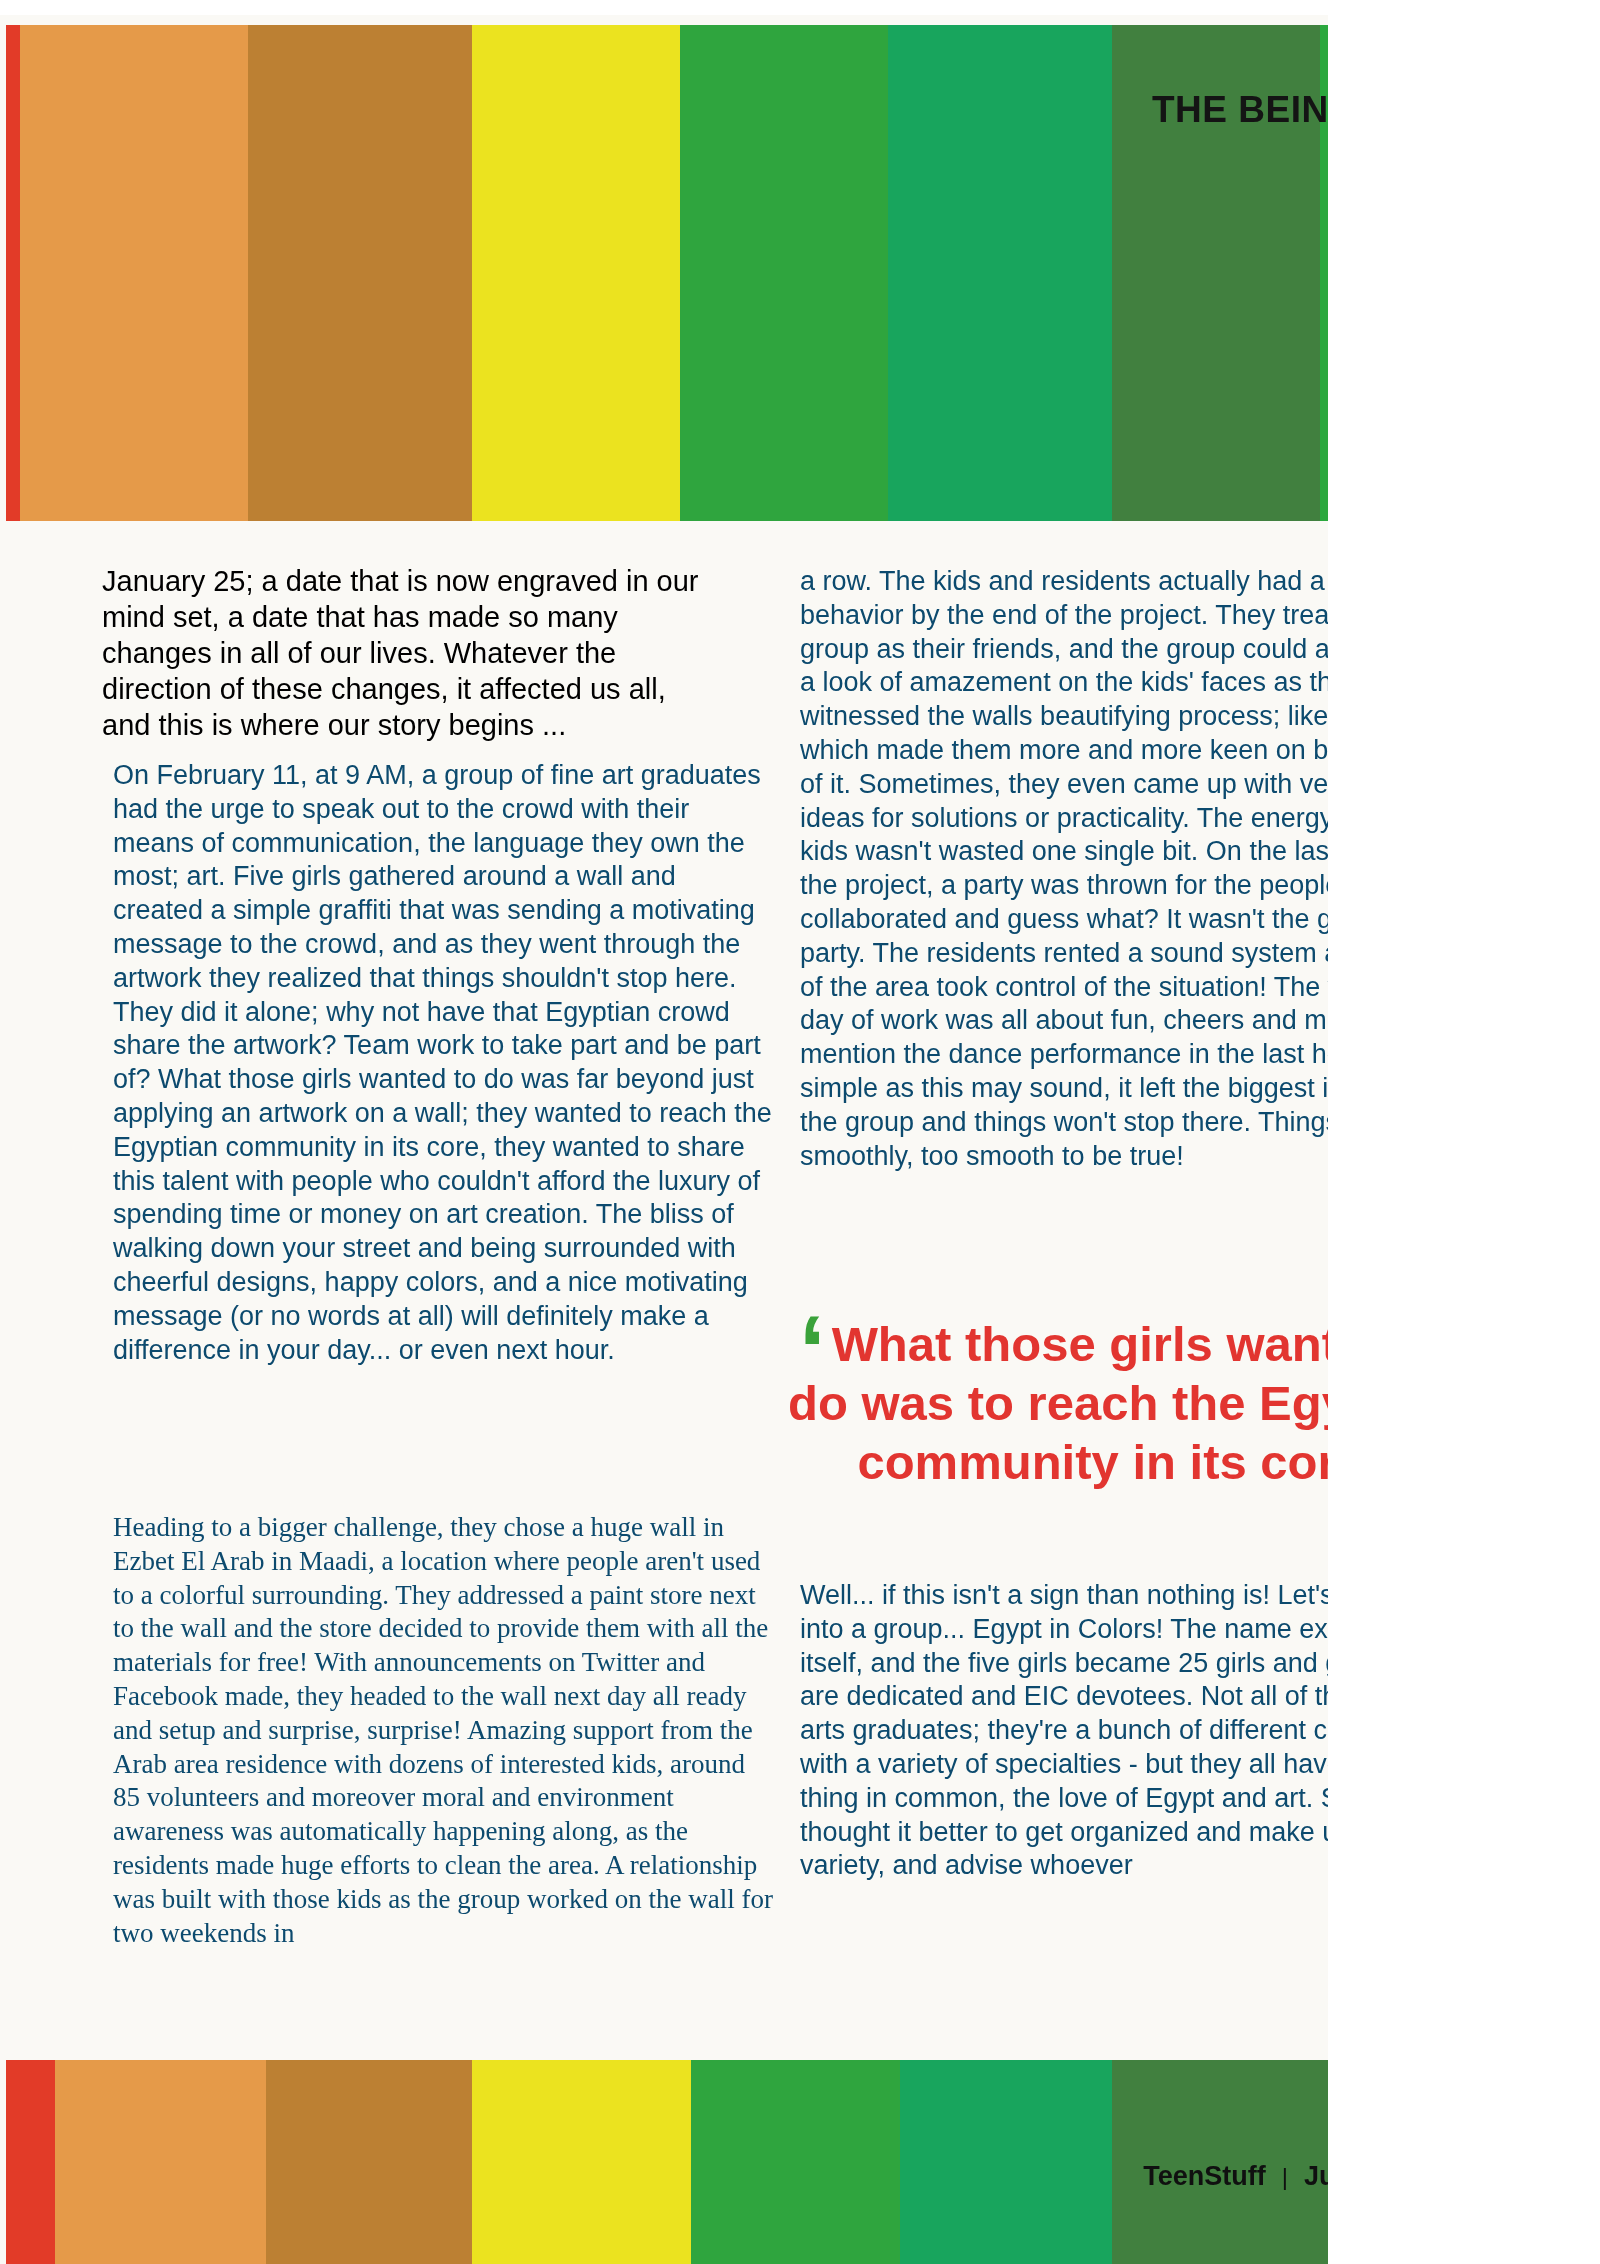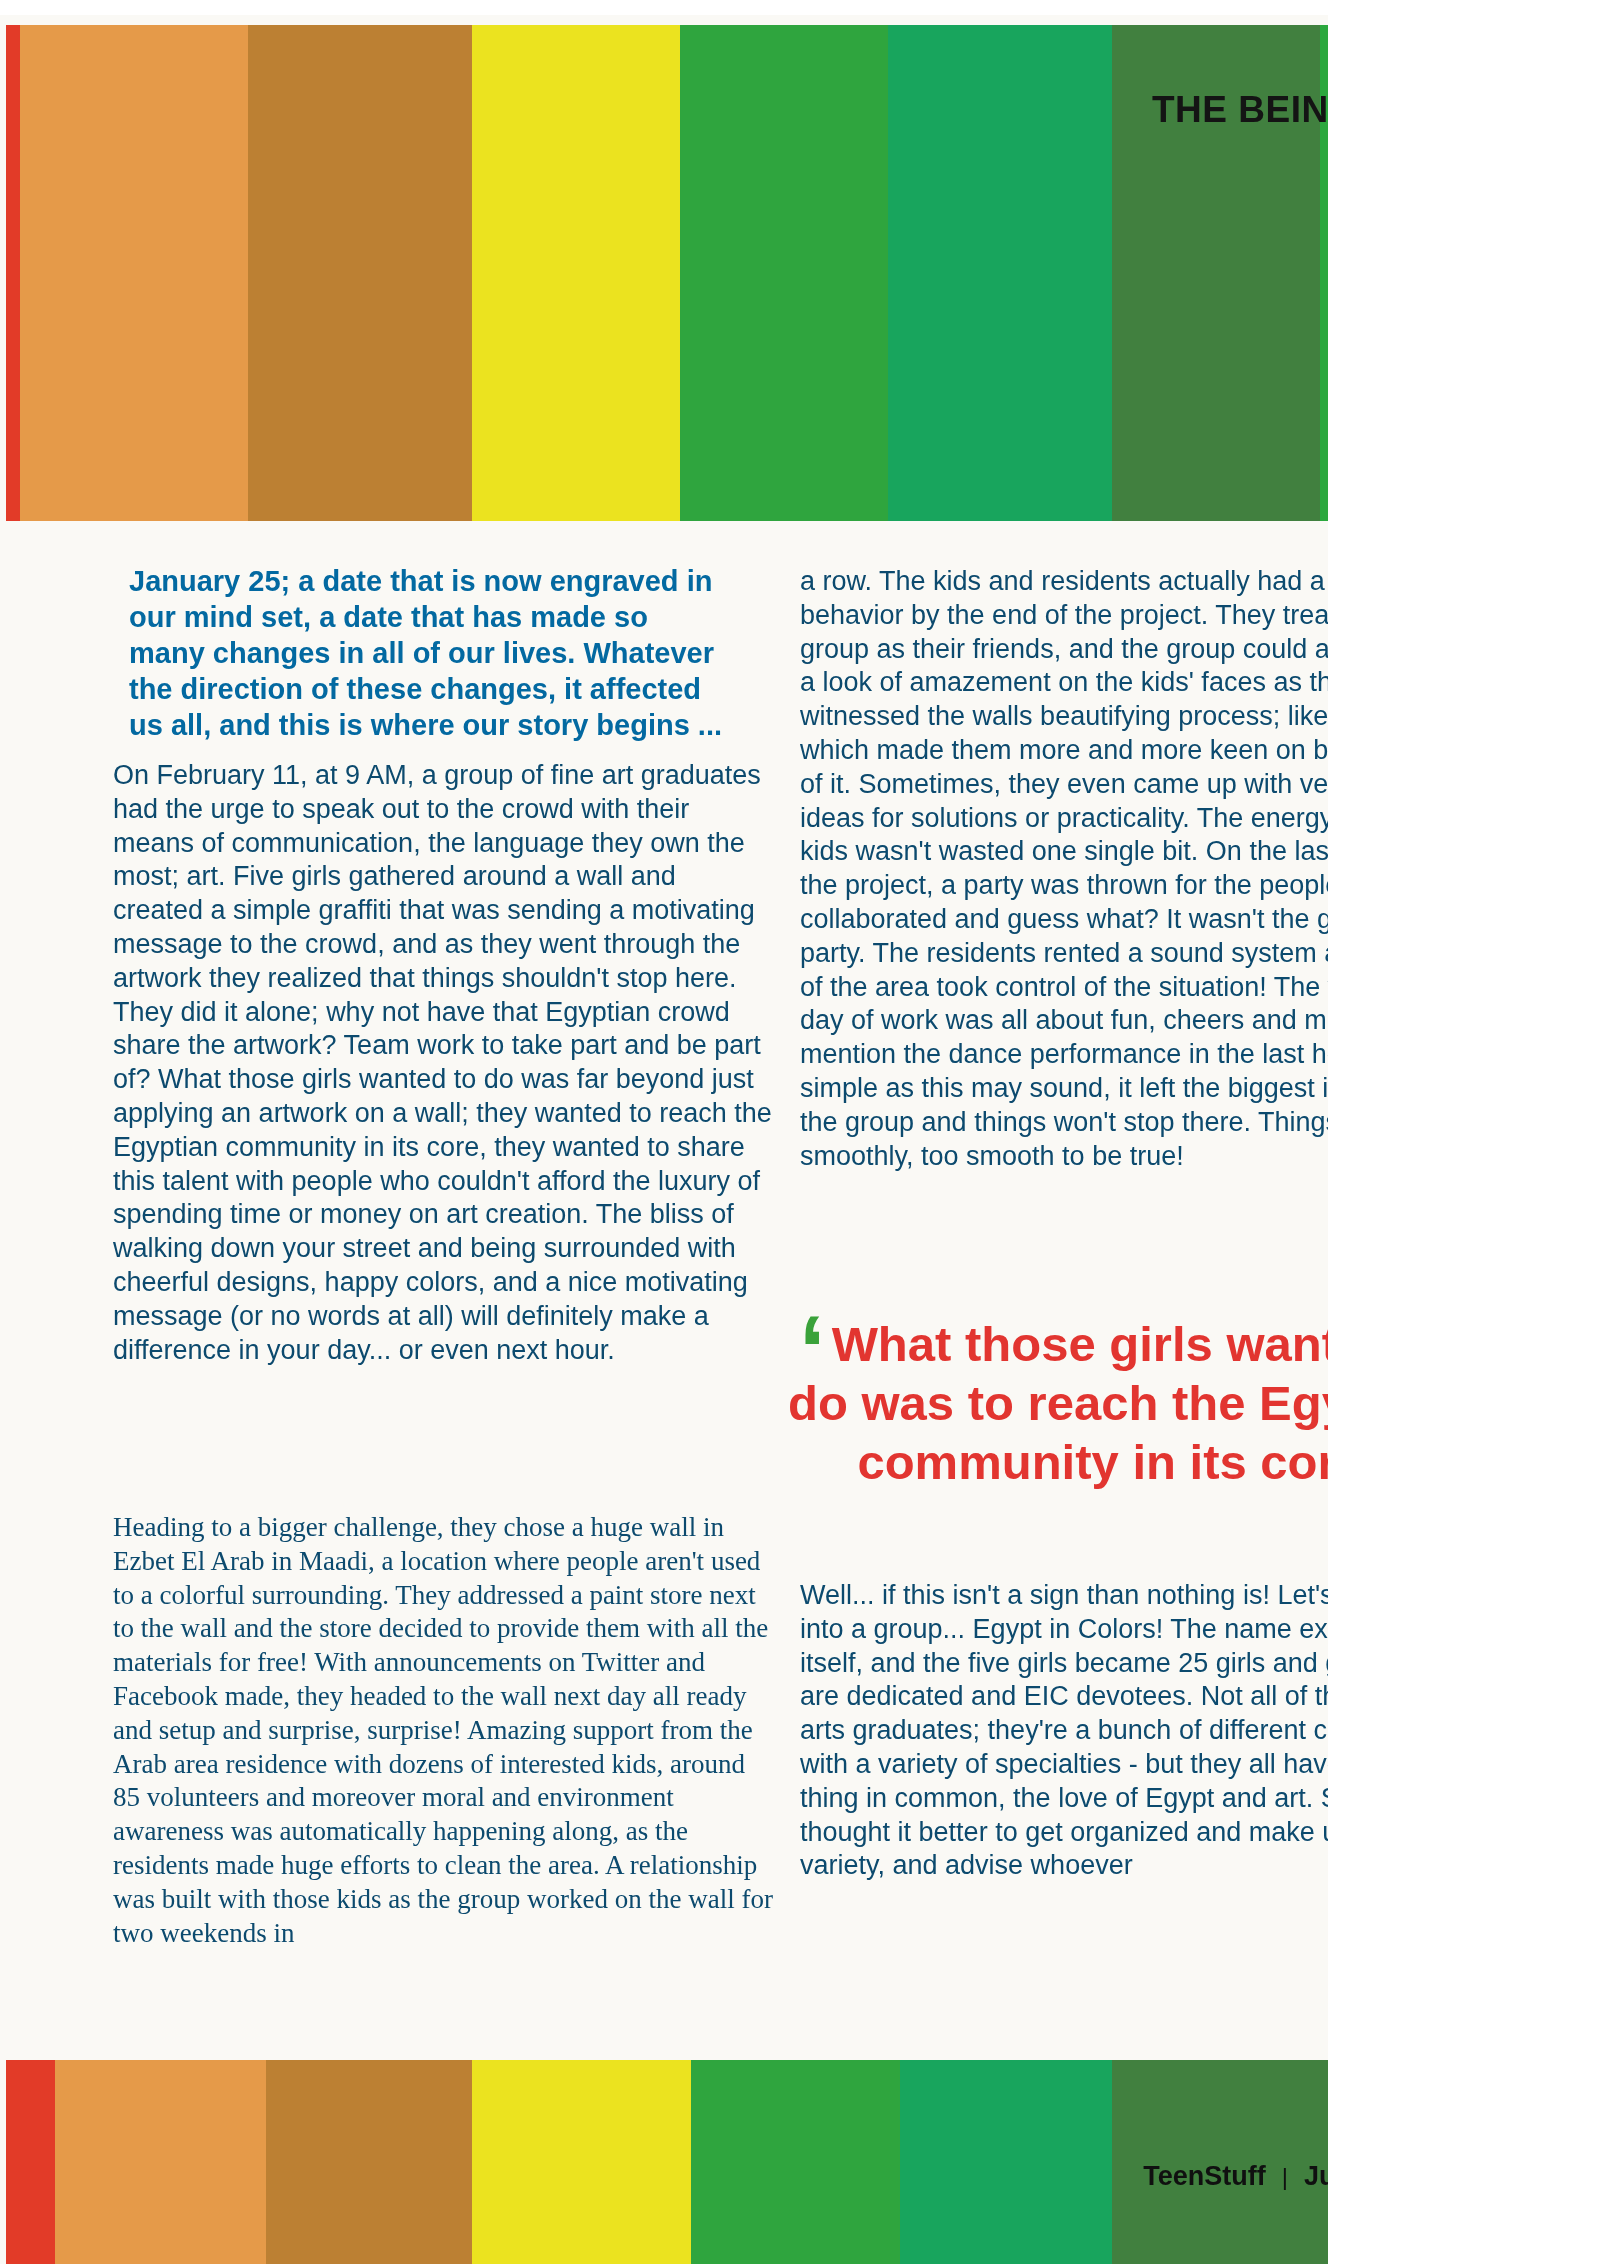--- a/index.html
+++ b/index.html
@@ -9,22 +9,22 @@
   .band{position:absolute;left:6px;display:flex;z-index:1;}
   .band .stripe{height:100%;}
   .band-top{top:10px;height:496px;}
   .band-bottom{top:2045px;height:210px;}
 
   .orange-block{position:absolute;left:1497px;top:56px;width:103px;height:54px;background:#e2a24a;z-index:3;}
 
   .header-title{position:absolute;left:1152px;top:74px;width:340px;z-index:4;
     font-size:37px;font-weight:bold;color:#141414;letter-spacing:0.5px;white-space:nowrap;}
 
-  .intro{position:absolute;left:129px;top:548px;width:600px;
-    font-size:29px;line-height:36px;font-weight:bold;color:#0369a1;z-index:2;}
+  .intro{position:absolute;left:102px;top:548px;width:600px;
+    font-size:29px;line-height:36px;font-weight:normal;color:#000000;z-index:2;}
 
   .bodytext{font-size:27px;line-height:33.8px;color:#0c4a6e;z-index:2;}
   .left-p1{position:absolute;left:113px;top:744px;width:660px;}
   .left-p2{position:absolute;left:113px;top:1496px;width:660px;font-family:Liberation Serif, serif;}
   .right-p1{position:absolute;left:800px;top:550px;width:660px;}
   .right-p2{position:absolute;left:800px;top:1564px;width:660px;}
 
   .pull-quote{position:absolute;left:782px;top:1300px;width:690px;z-index:2;
     text-align:center;font-weight:bold;font-size:49px;line-height:59px;color:#e23530;}
   .quote-mark{color:#3aa23a;font-size:96px;line-height:0;vertical-align:-22px;}

